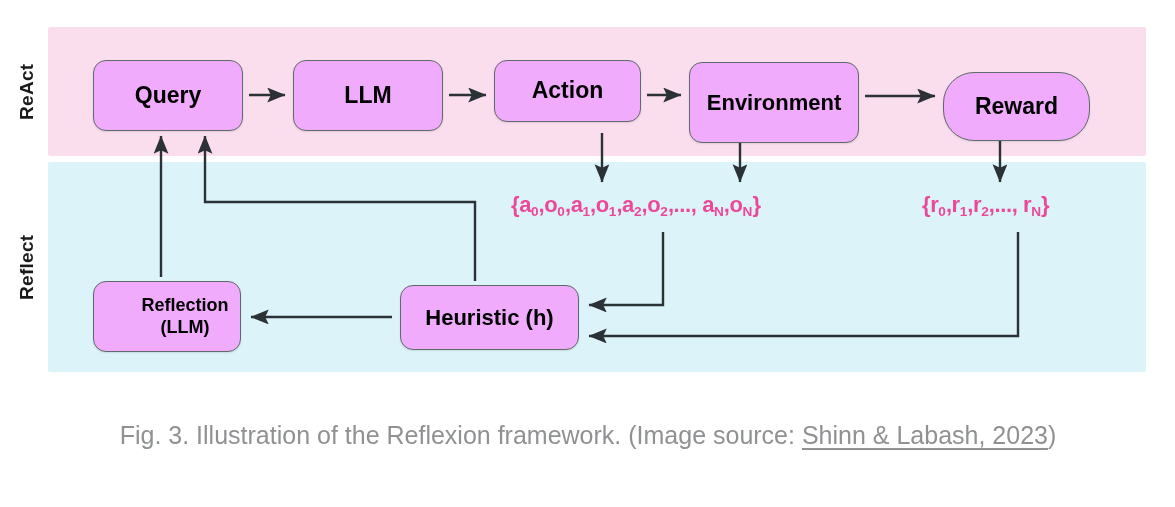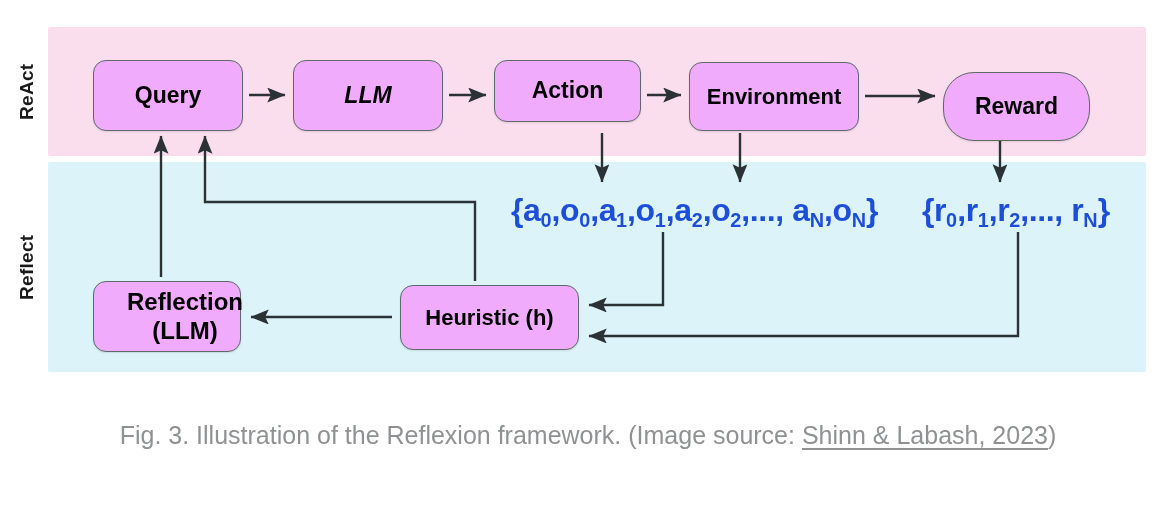--- a/index.html
+++ b/index.html
@@ -82,33 +82,33 @@
     text-align: center;
     color: #000000;
     font-weight: bold;
     font-size: 23px;
     line-height: 1.18;
     font-family: "Liberation Sans", sans-serif;
     box-shadow: 0 1px 2px rgba(0,0,0,0.10);
   }
 
   #node-query       { left: 93px;  top: 60px;  width: 150px; height: 71px; }
-  #node-llm         { left: 293px; top: 60px;  width: 150px; height: 71px; font-style: italic; }
+  #node-llm         { left: 293px; top: 60px;  width: 150px; height: 71px; }
   #node-action      { left: 494px; top: 60px;  width: 147px; height: 62px; }
-  #node-environment { left: 689px; top: 62px;  width: 170px; height: 69px; font-size: 22px; }
+  #node-environment { left: 689px; top: 62px;  width: 170px; height: 81px; font-size: 22px; }
   #node-reward      { left: 943px; top: 72px;  width: 147px; height: 69px; border-radius: 31px; }
-  #node-reflection  { left: 93px;  top: 281px; width: 148px; height: 71px; font-size: 24px; padding-left: 36px; }
+  #node-reflection  { left: 93px;  top: 281px; width: 148px; height: 71px; font-size: 18px; padding-left: 36px; }
   #node-heuristic   { left: 400px; top: 285px; width: 179px; height: 65px; font-size: 22px; }
 
   
   .mathset {
     position: absolute;
-    color: #1d4ed8;
-    font-weight: bold;
-    font-size: 32px;
+    color: #ec4899;
+    font-weight: bold;
+    font-size: 22px;
     white-space: nowrap;
     font-family: "Liberation Sans", sans-serif;
     letter-spacing: -0.4px;
   }
   .mathset sub {
     font-size: 0.62em;
     font-weight: bold;
     vertical-align: -0.28em;
     letter-spacing: 0;
   }

